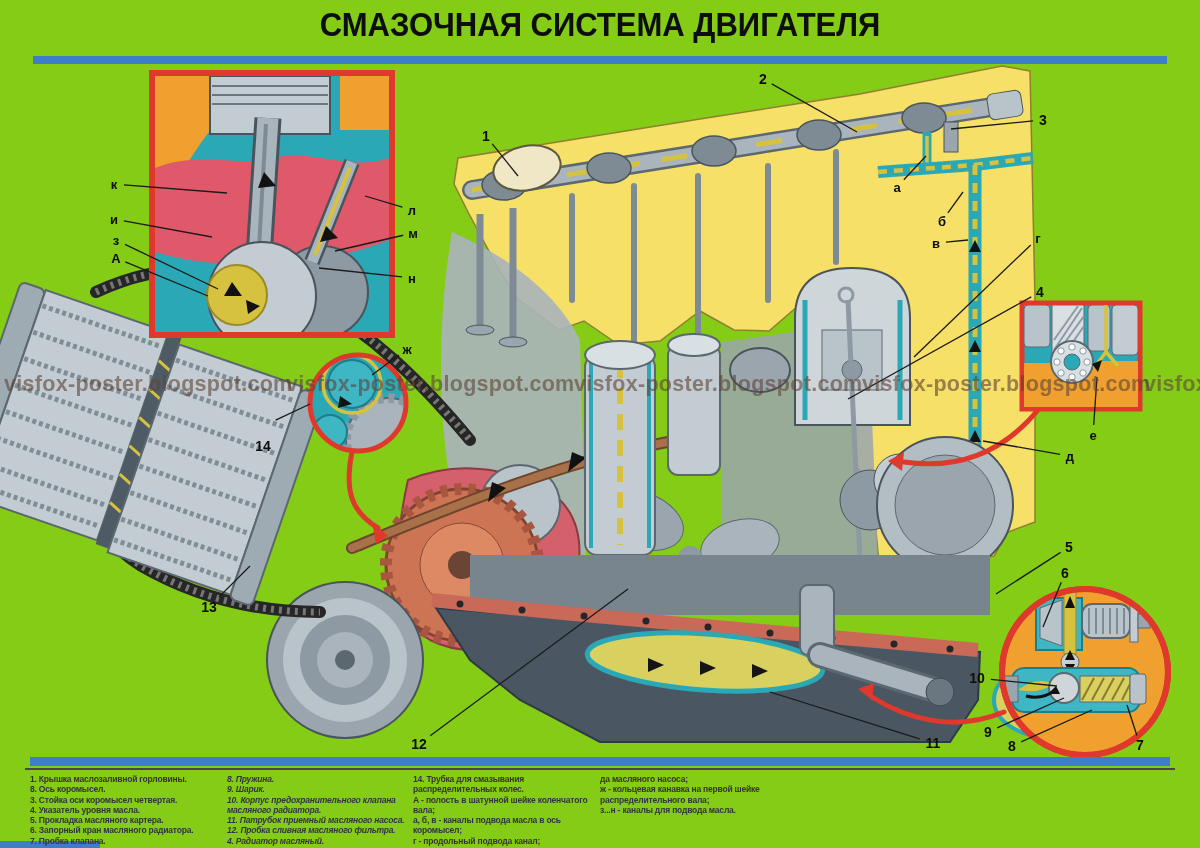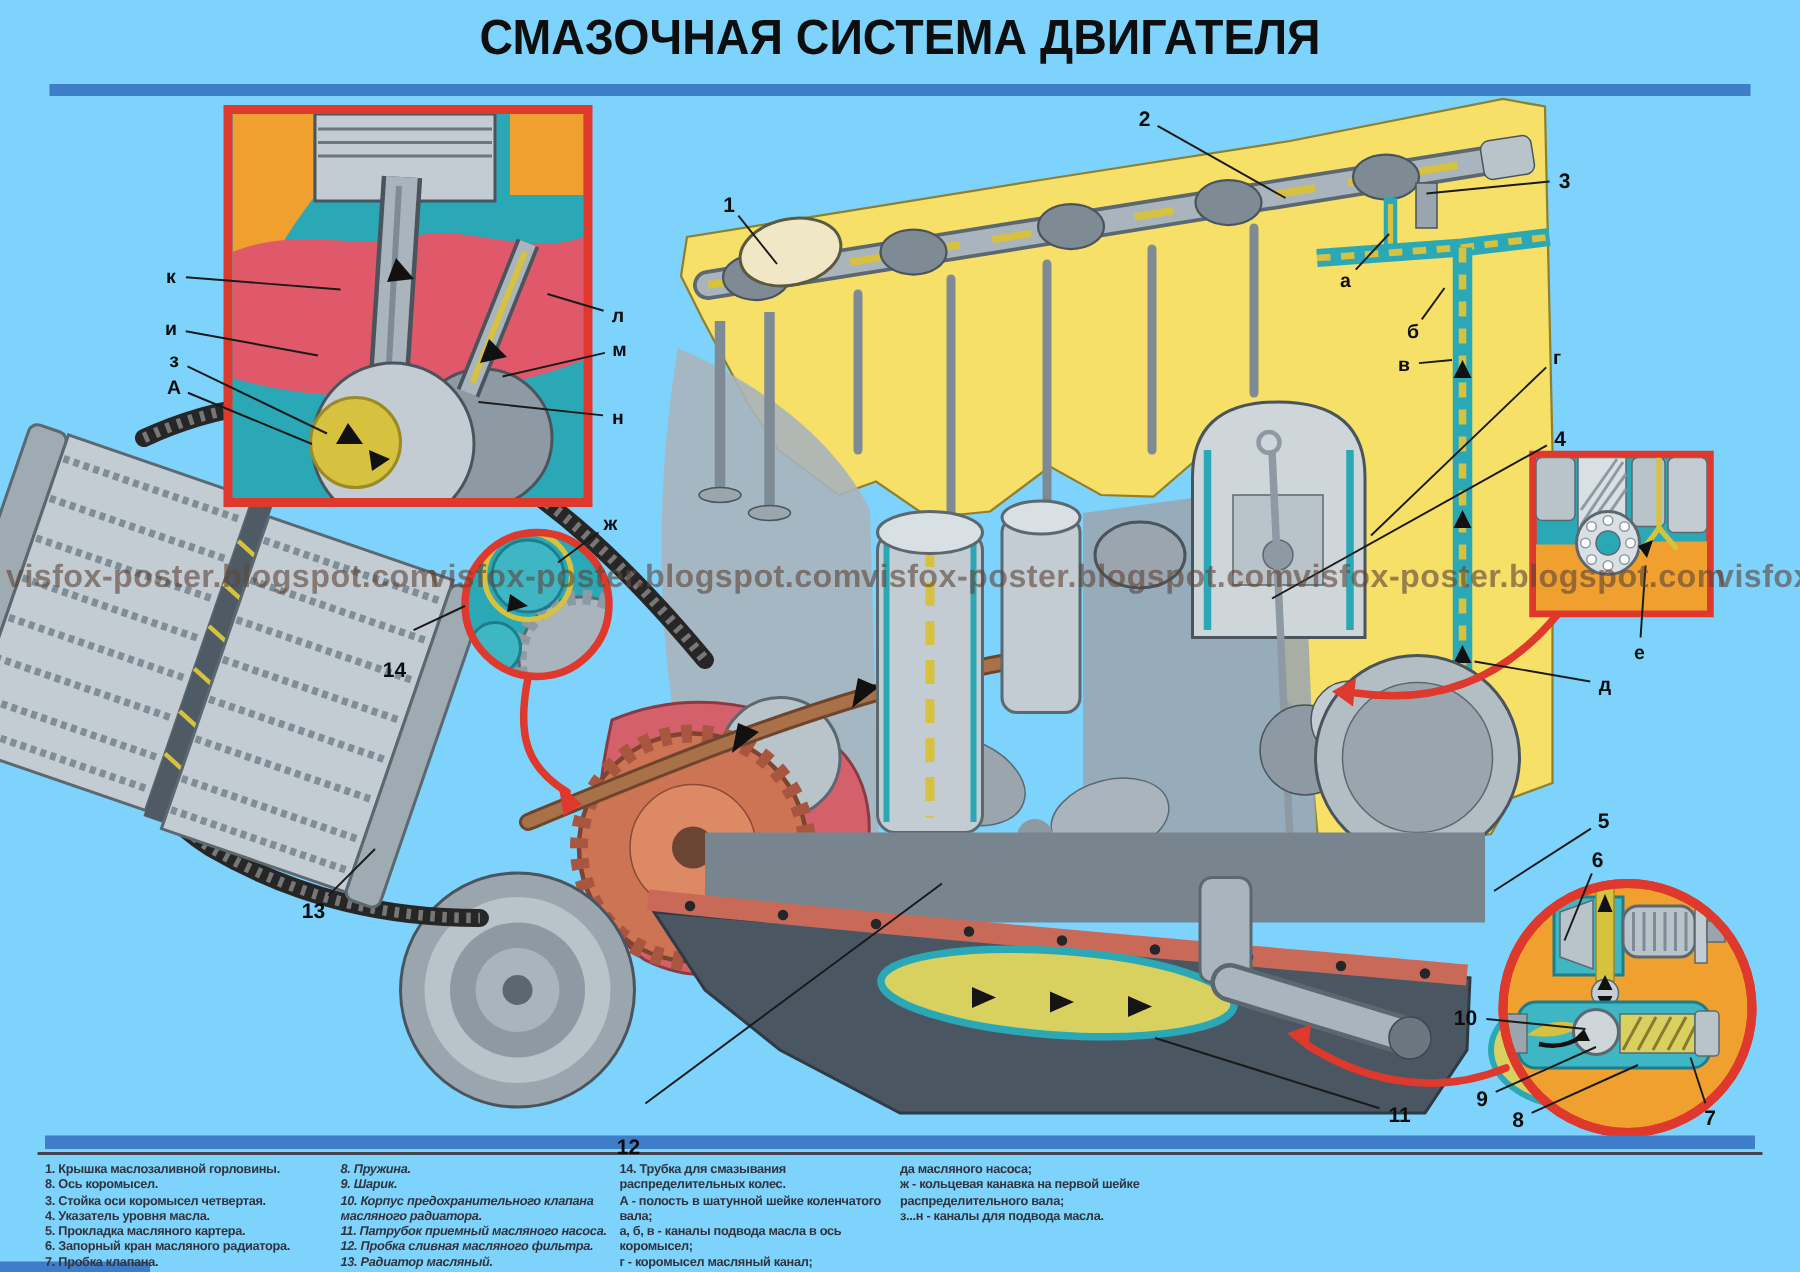--- a/index.html
+++ b/index.html
@@ -1,16 +1,16 @@
 <!DOCTYPE html>
 <html><head>
 <meta charset="utf-8">
 <style>
   html,body{margin:0;padding:0;background:#e8e8e8;}
-  .poster{position:relative;width:1200px;height:848px;background:#7dd3fc;overflow:hidden;
+  .poster{position:relative;width:1200px;height:848px;background:#84cc16;overflow:hidden;
           font-family:"Liberation Sans",sans-serif;}
   .title{position:absolute;top:6px;left:0;width:100%;text-align:center;margin:0;
          font-size:33px;font-weight:700;color:#0e0e0e;letter-spacing:0px;
          transform:scaleX(.94);transform-origin:center;}
   .bar{position:absolute;background:#3e7dc8;}
   .bar-top{left:33px;width:1134px;top:56px;height:8px;}
   .bar-bottom{left:30px;width:1140px;top:757px;height:9px;}
   .corner-strip{position:absolute;left:0;top:841px;width:100px;height:7px;background:#3e7dc8;}
   .scene{position:absolute;left:0;top:0;width:1200px;height:848px;}
   .scene svg{position:absolute;left:0;top:0;}
@@ -402,21 +402,21 @@
         <div class="callout letter" style="left: 114px; top: 184px;">к</div>
         <div class="callout letter" style="left: 114px; top: 219px;">и</div>
         <div class="callout letter" style="left: 116px; top: 240px;">з</div>
         <div class="callout letter" style="left: 116px; top: 258px;">А</div>
         <div class="callout letter" style="left: 412px; top: 210px;">л</div>
         <div class="callout letter" style="left: 413px; top: 233px;">м</div>
         <div class="callout letter" style="left: 412px; top: 278px;">н</div>
         <div class="callout letter" style="left: 407px; top: 349px;">ж</div>
         <div class="callout" style="left: 263px; top: 426px; margin-top: 20px;">14</div>
         <div class="callout" style="left: 209px; top: 607px; text-align: center;">13</div>
-        <div class="callout" style="left: 419px; top: 744px; margin-top: 20px;">12</div>
+        <div class="callout" style="left: 419px; top: 744px;">12</div>
         <div class="callout" style="left: 933px; top: 743px;">11</div>
         <div class="callout" style="left: 1069px; top: 547px;">5</div>
         <div class="callout" style="left: 1065px; top: 573px;">6</div>
         <div class="callout" style="left: 977px; top: 678px;">10</div>
         <div class="callout" style="left: 988px; top: 732px;">9</div>
         <div class="callout" style="left: 1012px; top: 746px;">8</div>
         <div class="callout" style="left: 1140px; top: 745px;">7</div>
       </div>
   </div>
 
@@ -432,27 +432,27 @@
         <div>5. Прокладка масляного картера.</div>
         <div>6. Запорный кран масляного радиатора.</div>
         <div>7. Пробка клапана.</div>
       </div>
     <div class="legend-col" id="legend-col-1">
         <div>8. Пружина.</div>
         <div>9. Шарик.</div>
         <div>10. Корпус предохранительного клапана масляного радиатора.</div>
         <div>11. Патрубок приемный масляного насоса.</div>
         <div>12. Пробка сливная масляного фильтра.</div>
-        <div>13. Радиатор масляный.</div>
+        <div>4. Радиатор масляный.</div>
       </div>
     <div class="legend-col" id="legend-col-2">
         <div>14. Трубка для смазывания распределительных колес.</div>
         <div>А - полость в шатунной шейке коленчатого вала;</div>
         <div>а, б, в - каналы подвода масла в ось коромысел;</div>
-        <div>г - коромысел масляный канал;</div>
+        <div>г - продольный подвода канал;</div>
         <div>д - кольцевая канавка;</div>
       </div>
     <div class="legend-col" id="legend-col-3">
         <div>да масляного насоса;</div>
         <div>ж - кольцевая канавка на первой шейке распределительного вала;</div>
         <div>з...н - каналы для подвода масла.</div>
       </div>
   </div>
 
   <div class="corner-strip"></div>

